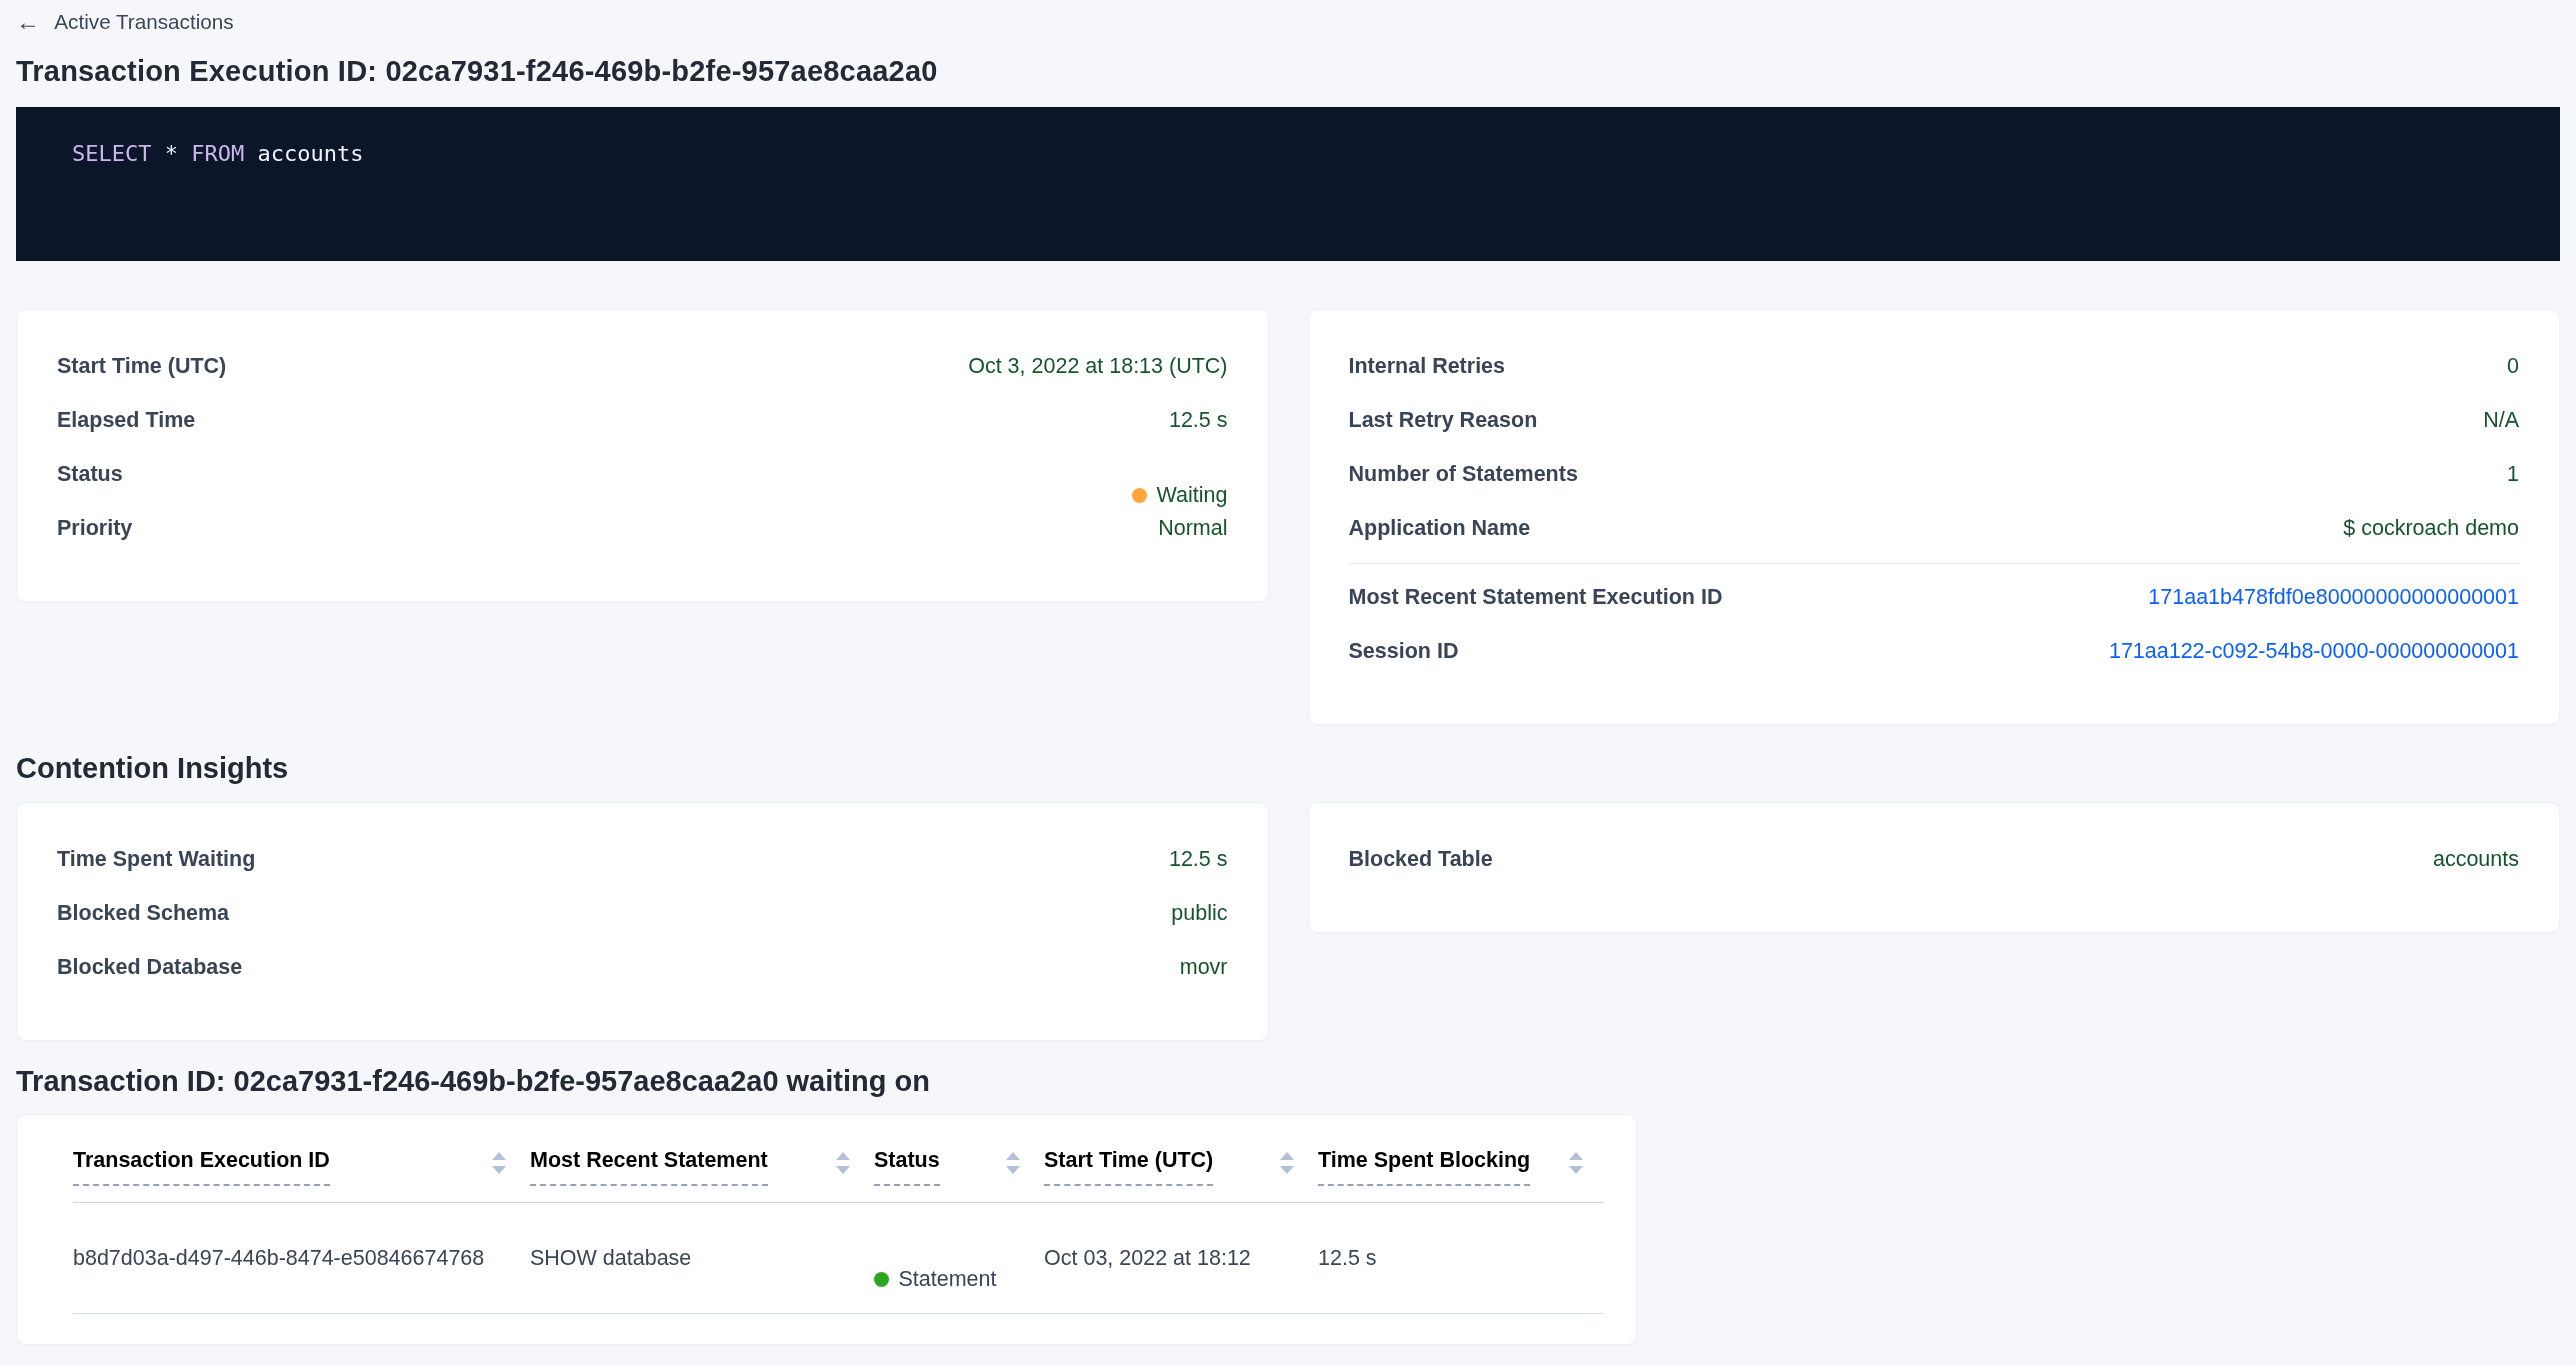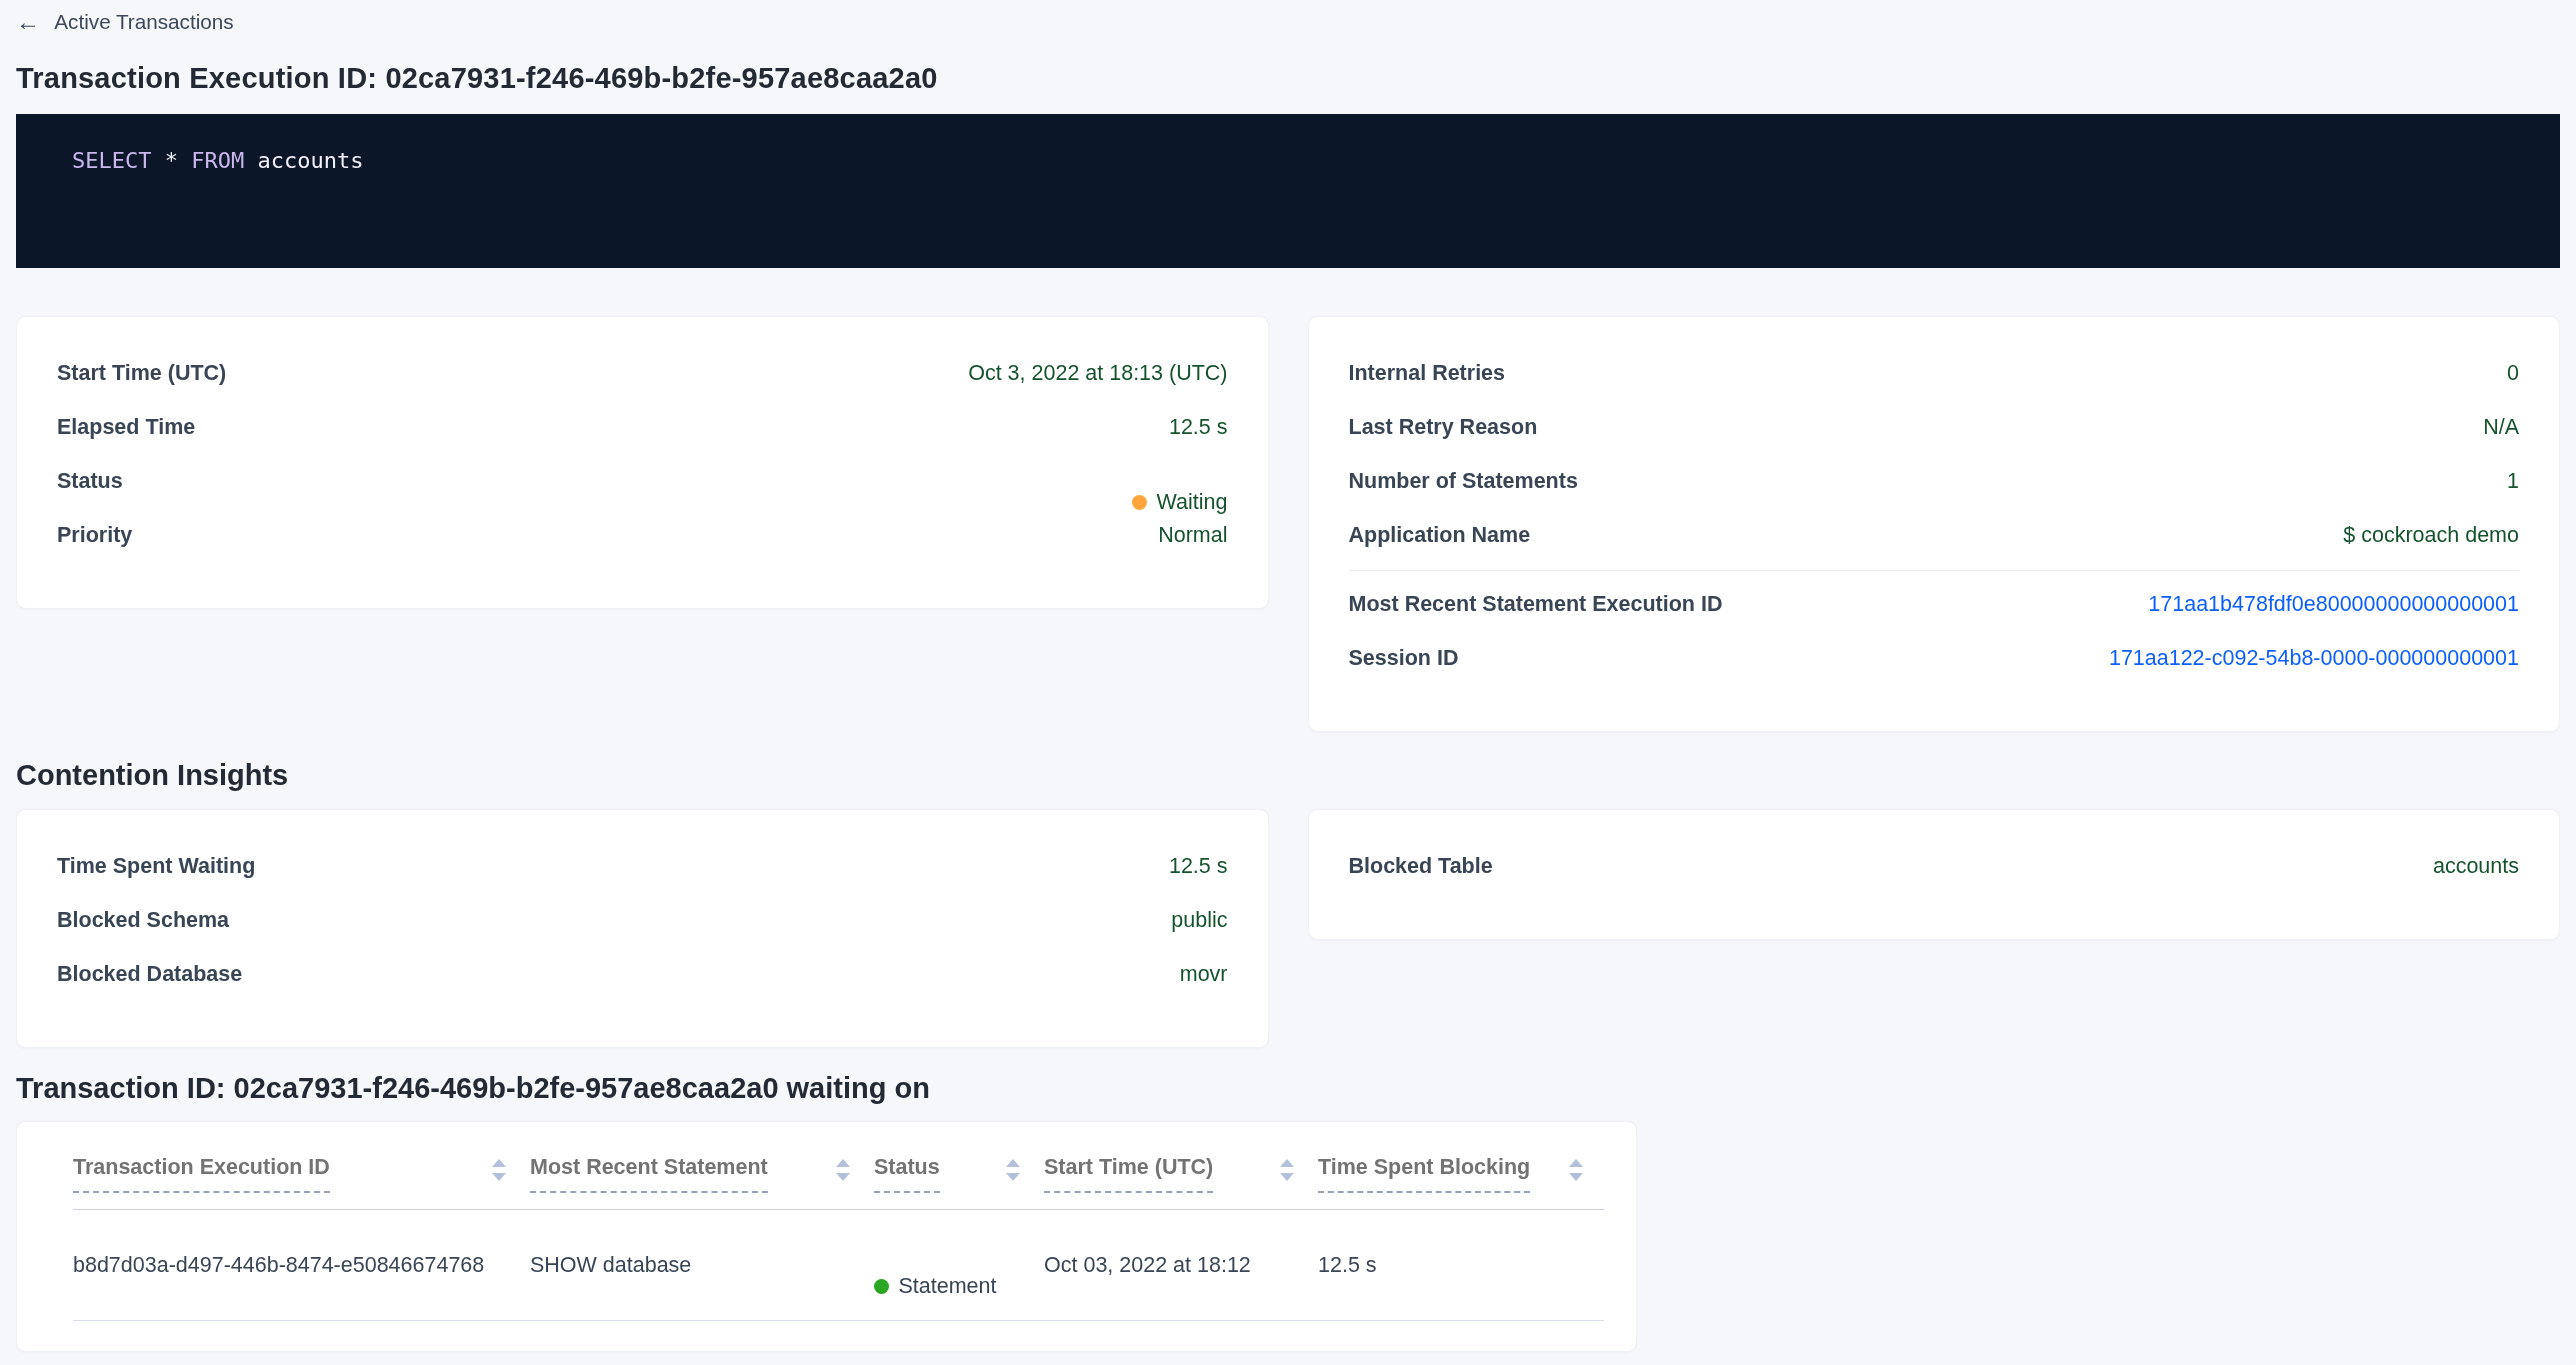--- a/index.html
+++ b/index.html
@@ -20,21 +20,21 @@
     font-size: 20.7px;
     color: #3c4658;
     text-decoration: none;
     cursor: pointer;
     margin-top: 1.6px;
   }
   .back-arrow { font-size: 24px; line-height: 24px; color: #3c4658; }
 
   
   .page-title {
-    margin-top: 28px;
+    margin-top: 21px;
     font-size: 29px;
     font-weight: 700;
     color: #242a35;
     letter-spacing: 0.2px;
   }
 
   
   .sql-box {
     margin-top: 19px;
     height: 154px;
@@ -117,21 +117,21 @@
     grid-template-columns: 457px 344px 170px 274px 289px;
   }
   .tbl-header-cell {
     display: flex;
     align-items: flex-start;
     cursor: pointer;
   }
   .tbl-header-label {
     font-size: 21.5px;
     font-weight: 600;
-    color: #737373;
+    color: #000000;
     padding-bottom: 11px;
     border-bottom: 2.4px dashed #97a1b6;
     line-height: 25.5px;
   }
   .sort-icons {
     margin-left: auto;
     margin-right: 24px;
     display: flex;
     flex-direction: column;
     gap: 5.6px;

